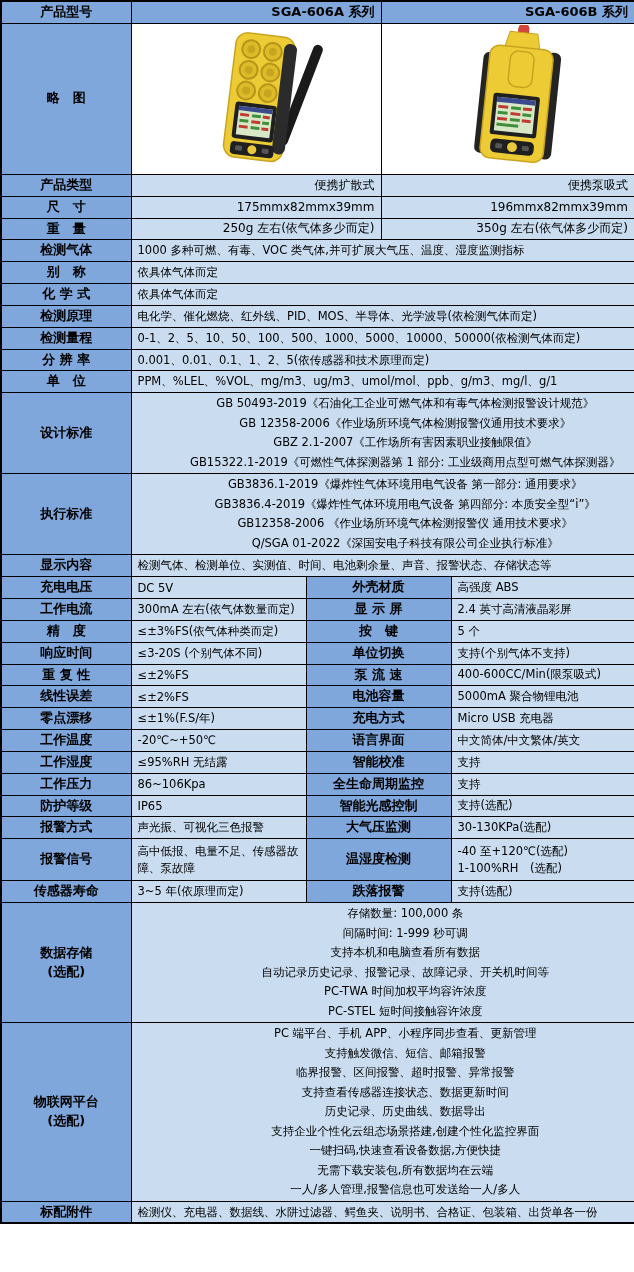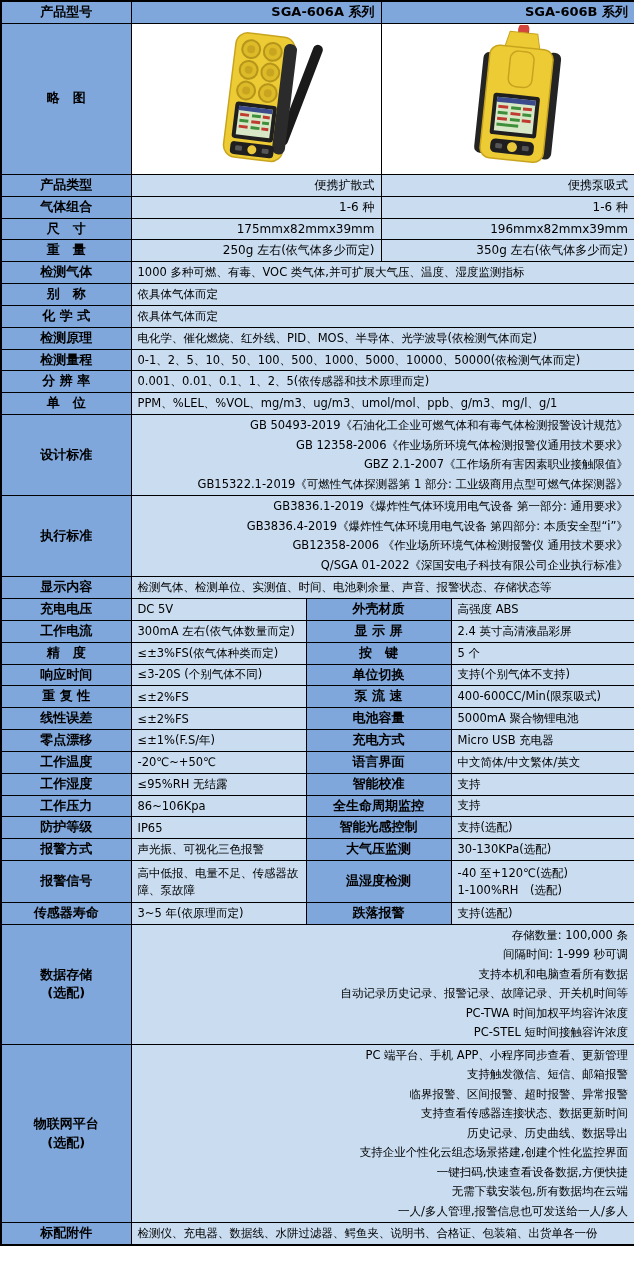--- a/index.html
+++ b/index.html
@@ -10,21 +10,21 @@
   td.val{background:#C9DCF0;font-size:11.5px;text-align:left;}
   td.valc{background:#C9DCF0;font-size:12px;text-align:right;}
   th.colhead{background:#7FA7DB;font-weight:bold;font-size:13px;text-align:right;}
   td.photo{background:#ffffff;text-align:center;padding:0;}
   tr.h-head{height:17px;margin-left:33px;}
   tr.h-img{height:146px;}
   tr.h-std{height:21px;}
   tr.h-4line{height:80px;}
   tr.h-alarm{height:42px;}
   tr.h-acc{height:22px;}
-  .lines div{line-height:19.5px;font-size:11.5px;text-align:right;margin-left:45px;}
+  .lines div{line-height:19.5px;font-size:11.5px;text-align:center;margin-left:45px;}
   .wrap2{white-space:pre-line;line-height:17px;}
   .fullv{font-size:12px;}
 </style>
 </head>
 <body>
 
 <table id="spec-table">
   <colgroup>
     <col style="width:130px">
       <col style="width:175px">
@@ -118,25 +118,20 @@
       </svg>
     </td>
   </tr>
 
   <tr class="h-std">
     <th class="lbl">产品类型</th>
     <td class="valc" colspan="2">便携扩散式</td>
     <td class="valc" colspan="2">便携泵吸式</td>
   </tr>
   <tr class="h-std">
-    <th class="lbl">气体组合</th>
-    <td class="valc" colspan="2">1-6 种</td>
-    <td class="valc" colspan="2">1-6 种</td>
-  </tr>
-  <tr class="h-std">
     <th class="lbl">尺　寸</th>
     <td class="valc" colspan="2">175mmx82mmx39mm</td>
     <td class="valc" colspan="2">196mmx82mmx39mm</td>
   </tr>
   <tr class="h-std">
     <th class="lbl">重　量</th>
     <td class="valc" colspan="2">250g 左右(依气体多少而定)</td>
     <td class="valc" colspan="2">350g 左右(依气体多少而定)</td>
   </tr>
 

